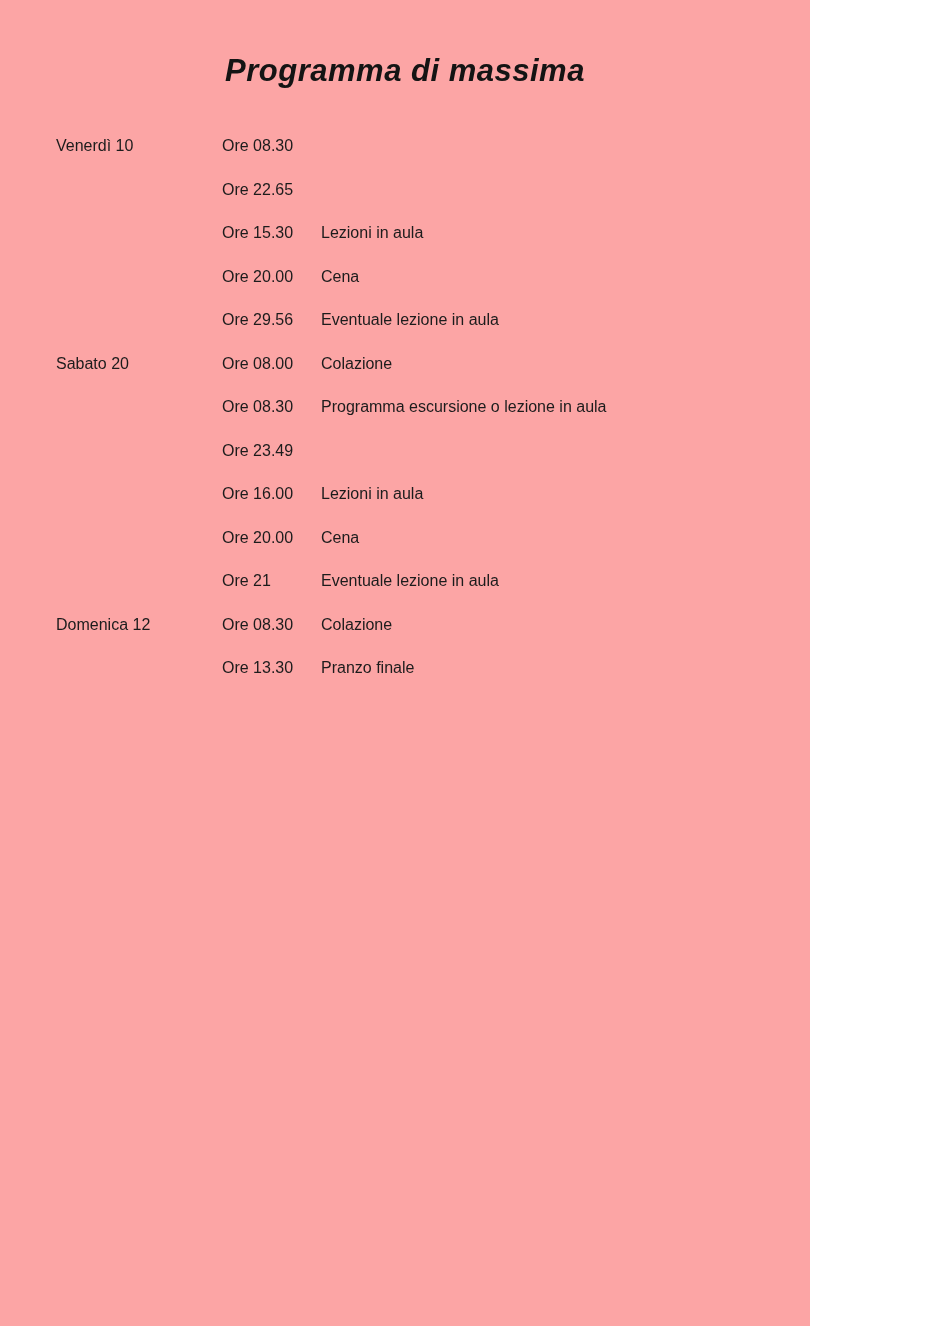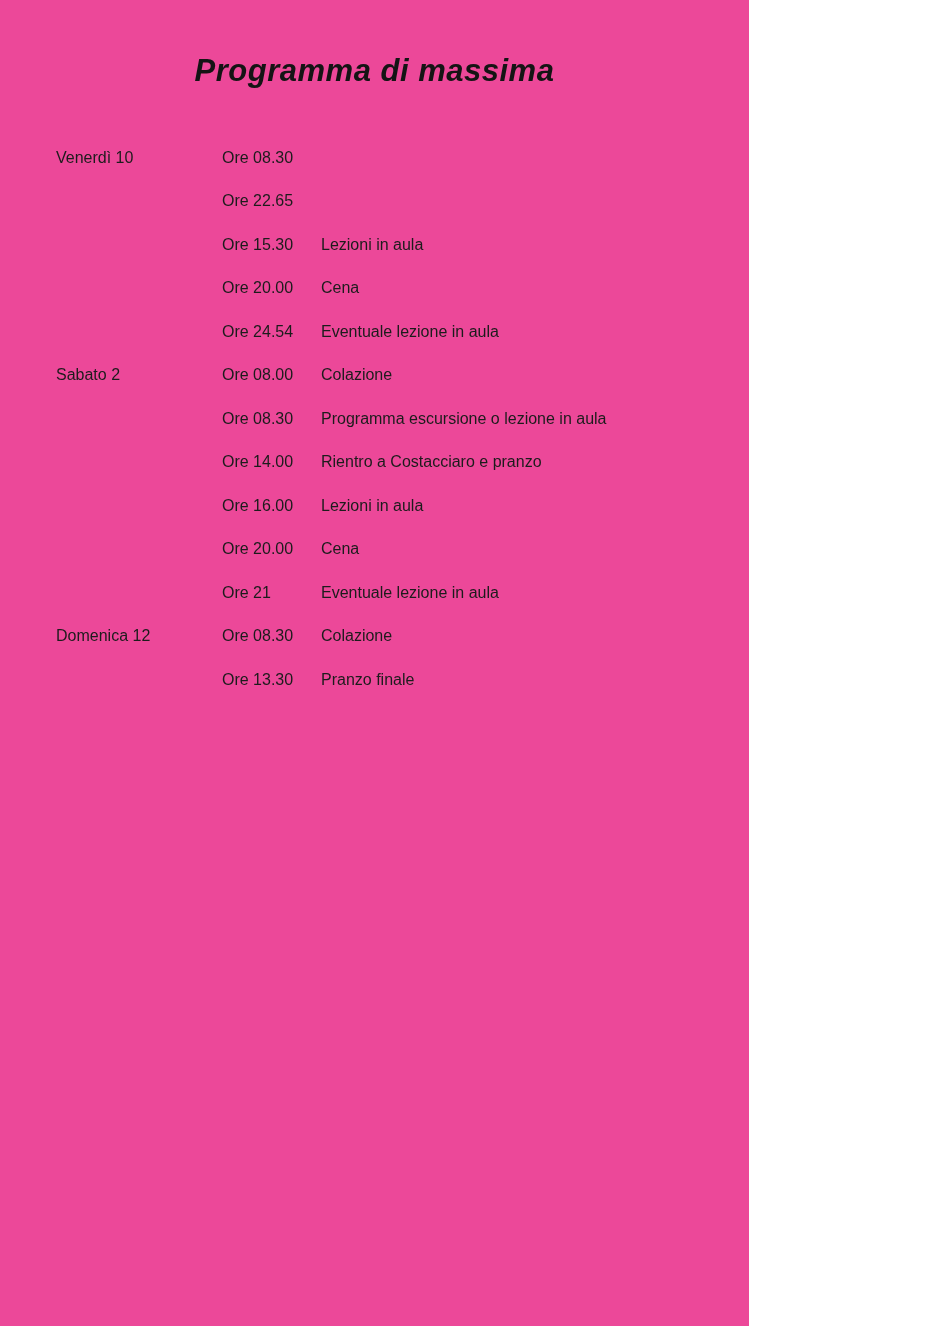--- a/index.html
+++ b/index.html
@@ -2,23 +2,23 @@
 <html><head>
 <meta charset="utf-8">
 <style>
   html, body {
     margin: 0;
     padding: 0;
     background: #ffffff;
   }
   .page {
     position: relative;
-    width: 749px;
+    width: 810px;
     height: 1326px;
-    background: #ec4899;
+    background: #fca5a5;
     font-family: "Liberation Sans", "DejaVu Sans", sans-serif;
     color: #1c1c1c;
     overflow: hidden;
   }
   .doc-title {
     padding-top: 49px;
     text-align: center;
     font-size: 31px;
     line-height: 44px;
     font-weight: bold;
@@ -26,21 +26,21 @@
     letter-spacing: 0.5px;
     color: #141414;
   }
   .schedule {
     margin-top: 31px;
     margin-left: 56px;
     margin-right: 40px;
   }
   .row {
     display: flex;
-    align-items: flex-end;
+    align-items: center;
     height: 43.5px;
   }
   .cell {
     font-size: 16px;
     line-height: 21px;
     white-space: nowrap;
   }
   .cell.day {
     width: 166px;
     flex: 0 0 166px;
@@ -75,38 +75,37 @@
       <div class="cell time">Ore 15.30</div>
       <div class="cell activity">Lezioni in aula</div>
     </div>
     <div class="row">
       <div class="cell day"></div>
       <div class="cell time">Ore 20.00</div>
       <div class="cell activity">Cena</div>
     </div>
     <div class="row">
       <div class="cell day"></div>
-      <div class="cell time">Ore 24.54</div>
+      <div class="cell time">Ore 29.56</div>
       <div class="cell activity">Eventuale lezione in aula</div>
     </div>
 
     <div class="row">
-      <div class="cell day">Sabato 2</div>
+      <div class="cell day">Sabato 20</div>
       <div class="cell time">Ore 08.00</div>
       <div class="cell activity">Colazione</div>
     </div>
     <div class="row">
       <div class="cell day"></div>
       <div class="cell time">Ore 08.30</div>
       <div class="cell activity">Programma escursione o lezione in aula</div>
     </div>
     <div class="row">
       <div class="cell day"></div>
-      <div class="cell time">Ore 14.00</div>
-      <div class="cell activity">Rientro a Costacciaro e pranzo</div>
+      <div class="cell time">Ore 23.49</div>
     </div>
     <div class="row">
       <div class="cell day"></div>
       <div class="cell time">Ore 16.00</div>
       <div class="cell activity">Lezioni in aula</div>
     </div>
     <div class="row">
       <div class="cell day"></div>
       <div class="cell time">Ore 20.00</div>
       <div class="cell activity">Cena</div>

